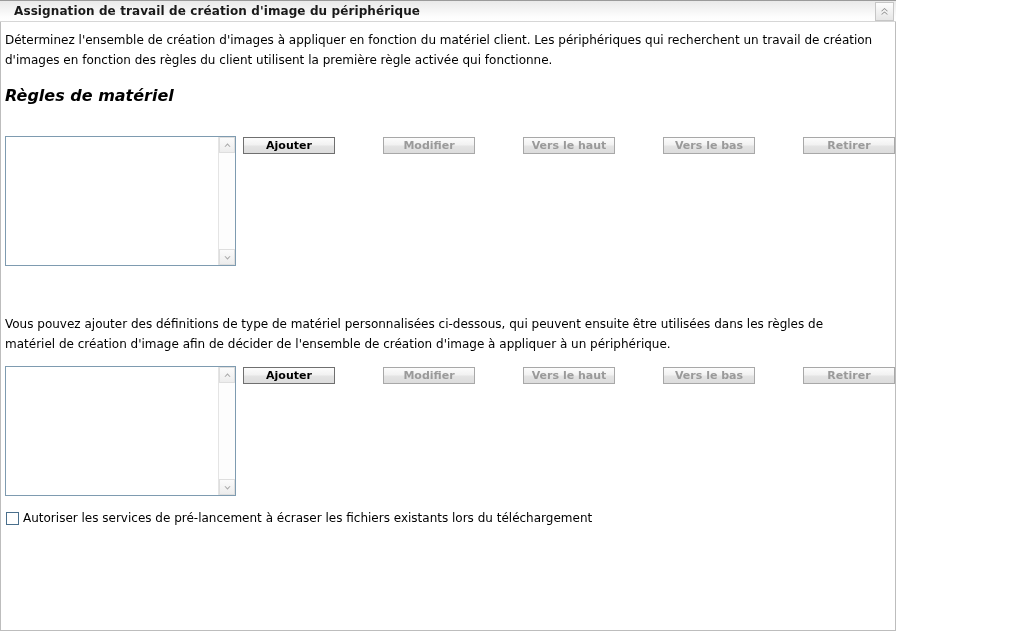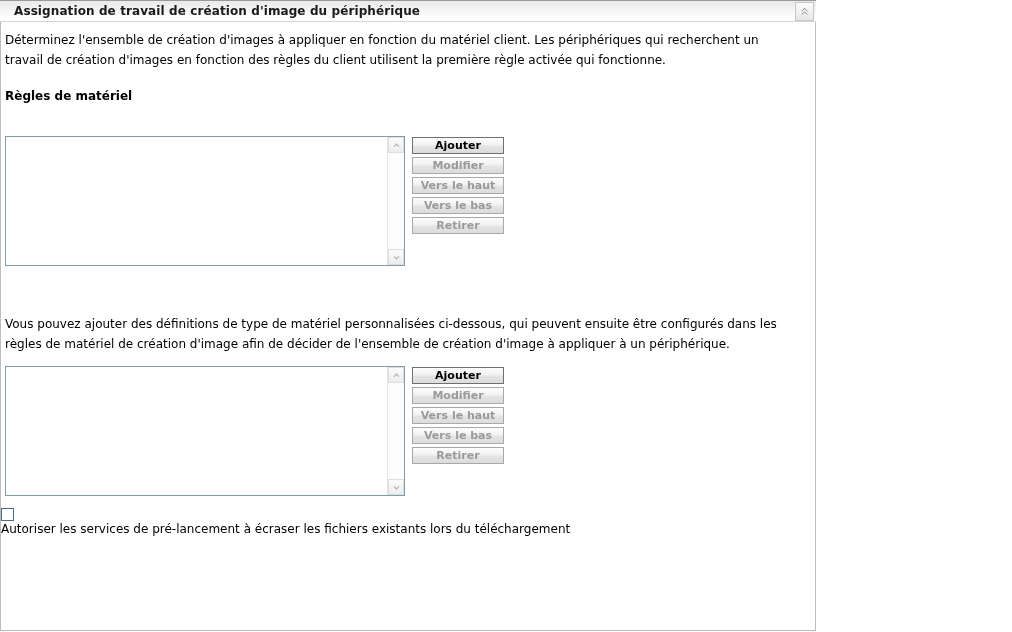--- a/index.html
+++ b/index.html
@@ -10,21 +10,21 @@
   }
   body {
     font-family: "DejaVu Sans", "Liberation Sans", sans-serif;
     font-size: 12px;
     color: #000000;
     -webkit-font-smoothing: none;
   }
 
   .panel {
     position: relative;
-    width: 816px;
+    width: 896px;
     height: 632px;
     box-sizing: border-box;
     background: #ffffff;
     overflow: hidden;
   }
 
   
   .titlebar {
     position: relative;
     height: 22px;
@@ -73,24 +73,25 @@
     margin: 0;
     padding: 0 20px 0 4px;
     line-height: 20px;
     font-size: 12px;
     color: #000;
   }
   .para.first   { padding-top: 8px; }
   .section-head {
     margin: 0;
     padding: 0 4px;
-    font-size: 12px;
+    font-size: 16px;
     font-weight: bold;
     line-height: 20px;
     color: #000;
+    font-style: italic;
   }
   .spacer-12 { height: 12px; }
   .spacer-16 { height: 16px; }
   .spacer-18 { height: 18px; }
   .spacer-20 { height: 20px; }
 
   
   .list-row {
     display: flex;
     align-items: flex-start;
@@ -135,23 +136,24 @@
   .sb-track {
     flex: 1 1 auto;
     background: #fdfdfd;
     cursor: pointer;
   }
   .sb-btn svg { display: block; }
 
   
   .btn-col {
     display: flex;
-    flex-direction: column;
+    flex-direction: row;
     margin-left: 7px;
     padding-top: 1px;
+    gap: 48px;
   }
   .btn {
     width: 92px;
     height: 17px;
     margin-bottom: 3px;
     box-sizing: border-box;
     font-family: "DejaVu Sans", "Liberation Sans", sans-serif;
     font-size: 11px;
     font-weight: bold;
     text-align: center;
@@ -164,22 +166,23 @@
   }
   .btn.enabled {
     color: #000000;
     border: 1px solid #6f6f6f;
     cursor: pointer;
   }
 
   
   .check-row {
     display: flex;
+    align-items: center;
+    padding-left: 5px;
     height: 20px;
-    flex-direction: column;
   }
   .checkbox {
     width: 13px;
     height: 13px;
     box-sizing: border-box;
     border: 1px solid #4a6f8c;
     background: #ffffff;
     margin-right: 4px;
     flex: 0 0 auto;
     cursor: pointer;
@@ -263,21 +266,21 @@
     </div>
 
     <div class="spacer-20"></div>
 
 
     <div class="spacer-12"></div>
 
 
     <div class="spacer-16"></div>
 
-    <p class="para">Vous pouvez ajouter des définitions de type de matériel personnalisées ci-dessous, qui peuvent ensuite être configurés dans les règles de matériel de création d'image afin de décider de l'ensemble de création d'image à appliquer à un périphérique.</p>
+    <p class="para">Vous pouvez ajouter des définitions de type de matériel personnalisées ci-dessous, qui peuvent ensuite être utilisées dans les règles de matériel de création d'image afin de décider de l'ensemble de création d'image à appliquer à un périphérique.</p>
 
     <div class="spacer-12"></div>
 
     <div class="list-row">
       <div class="listbox">
         <div class="listbox-area"></div>
         <div class="scrollbar">
           <div class="sb-btn">
             <span>
               <svg width="9" height="9" viewBox="0 0 9 9">

